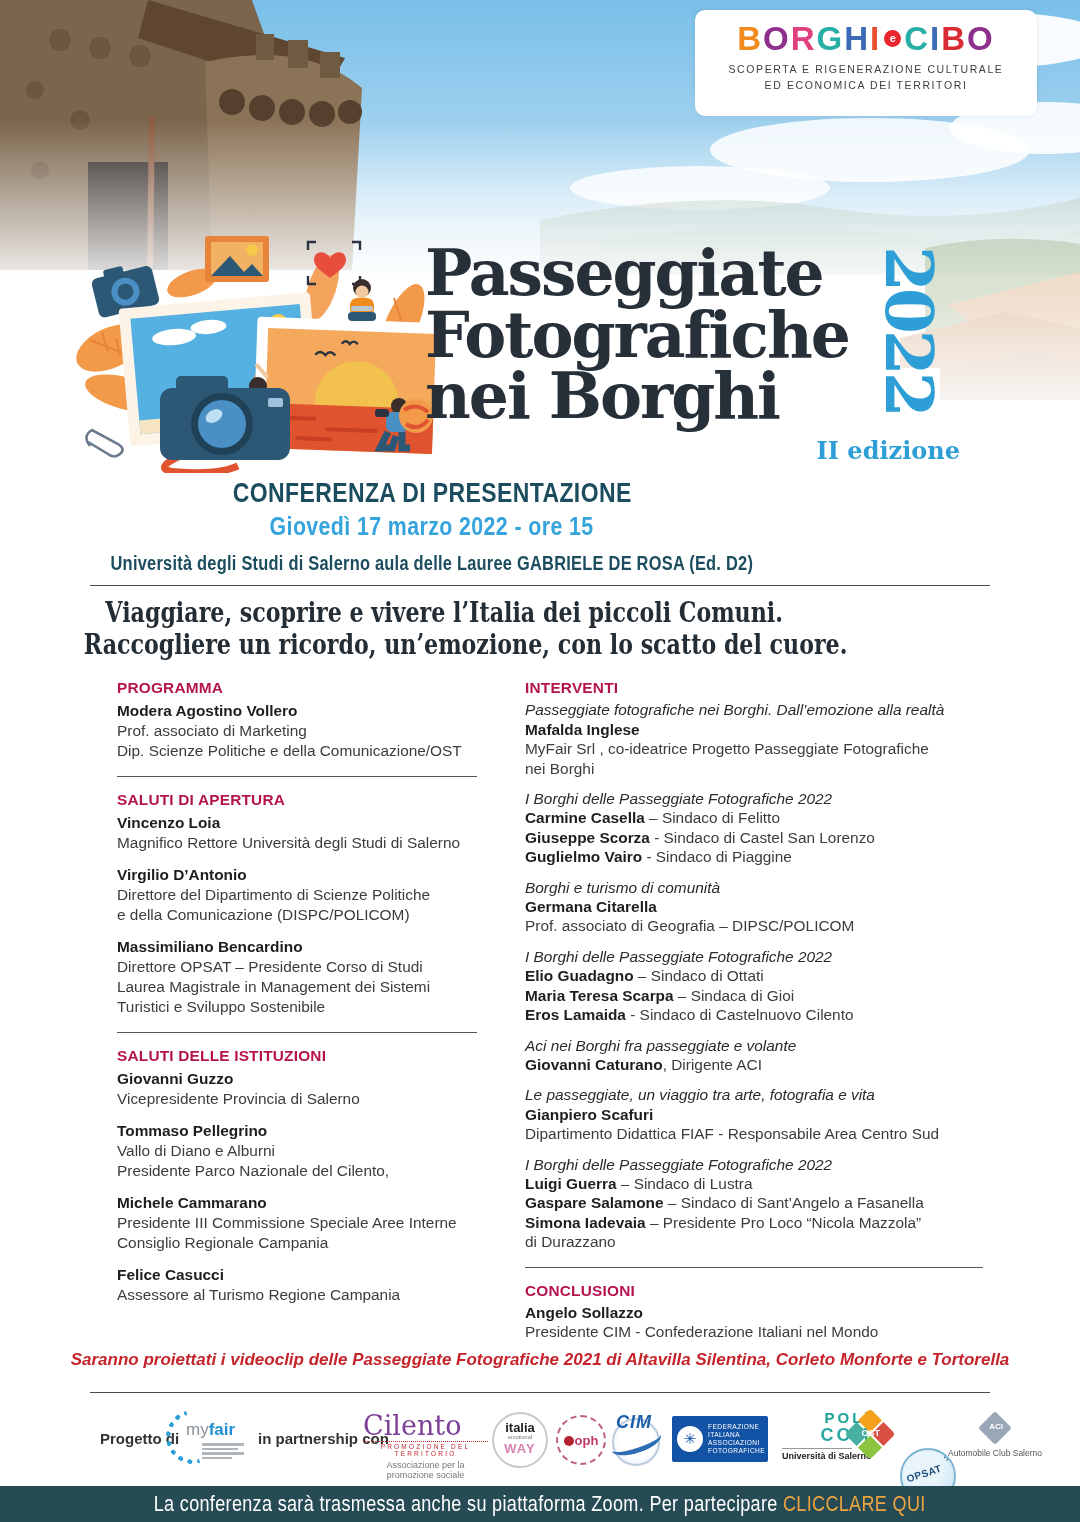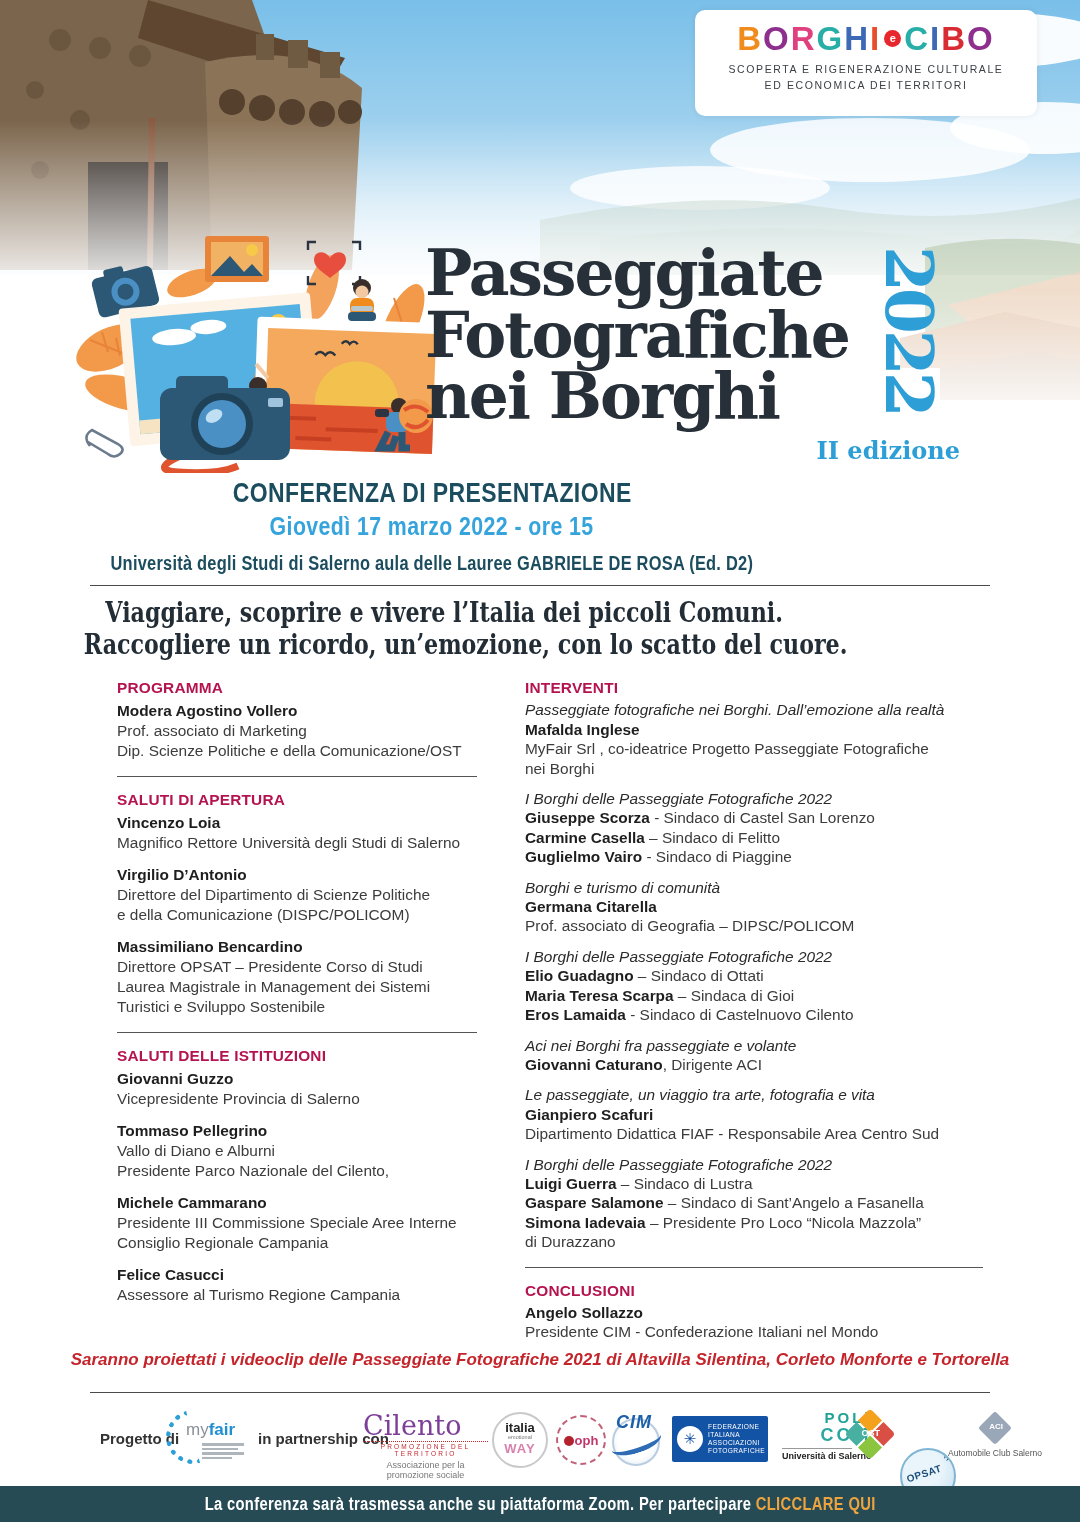--- a/index.html
+++ b/index.html
@@ -134,21 +134,21 @@
   
   .aci-diamond{width:24px;height:24px;background:#9AA7B8;transform:rotate(45deg);margin:0 auto;
       border-radius:3px;position:relative;}
   .aci-txt{position:absolute;top:6px;left:0;width:24px;text-align:center;transform:rotate(-45deg);
       color:#fff;font-size:8px;font-weight:800;}
   .aci-sub{font-size:8.5px;color:#555;margin-top:8px;white-space:nowrap;}
 
   
   .footer-bar{position:absolute;top:1486px;left:0;width:1080px;height:36px;background:#264B55;
       text-align:center;color:#fff;}
-  .footer-inner{font-size:18px;font-weight:700;line-height:36px;letter-spacing:0.4px;border-radius:16px;}
+  .footer-inner{font-size:22px;font-weight:400;line-height:36px;letter-spacing:0.4px;border-radius:16px;}
   .footer-cta{color:#EDA43F;}
 </style>
 </head>
 <body>
 
 <div class="poster">
 
   <svg class="header-photo" viewBox="0 0 1080 430" preserveAspectRatio="none" aria-hidden="true">
     <defs>
       <linearGradient id="sky" x1="0" y1="0" x2="0" y2="1">
@@ -388,22 +388,22 @@
   <div class="col col-right" id="col-right">
       <div class="col-heading">INTERVENTI</div>
       <div class="group">
         <div class="pline"><span class="run-i">Passeggiate fotografiche nei Borghi. Dall’emozione alla realtà</span></div>
         <div class="pline"><span class="run-b">Mafalda Inglese</span></div>
         <div class="pline"><span class="run-n">MyFair Srl , co-ideatrice Progetto Passeggiate Fotografiche</span></div>
         <div class="pline"><span class="run-n">nei Borghi</span></div>
       </div>
       <div class="group">
         <div class="pline"><span class="run-i">I Borghi delle Passeggiate Fotografiche 2022</span></div>
+        <div class="pline"><span class="run-b">Carmine Casella</span><span class="run-n"> – Sindaco di Felitto</span></div>
         <div class="pline"><span class="run-b">Giuseppe Scorza</span><span class="run-n"> - Sindaco di Castel San Lorenzo</span></div>
-        <div class="pline"><span class="run-b">Carmine Casella</span><span class="run-n"> – Sindaco di Felitto</span></div>
         <div class="pline"><span class="run-b">Guglielmo Vairo</span><span class="run-n"> - Sindaco di Piaggine</span></div>
       </div>
       <div class="group">
         <div class="pline"><span class="run-i">Borghi e turismo di comunità</span></div>
         <div class="pline"><span class="run-b">Germana Citarella</span></div>
         <div class="pline"><span class="run-n">Prof. associato di Geografia – DIPSC/POLICOM</span></div>
       </div>
       <div class="group">
         <div class="pline"><span class="run-i">I Borghi delle Passeggiate Fotografiche 2022</span></div>
         <div class="pline"><span class="run-b">Elio Guadagno</span><span class="run-n"> – Sindaco di Ottati</span></div>

